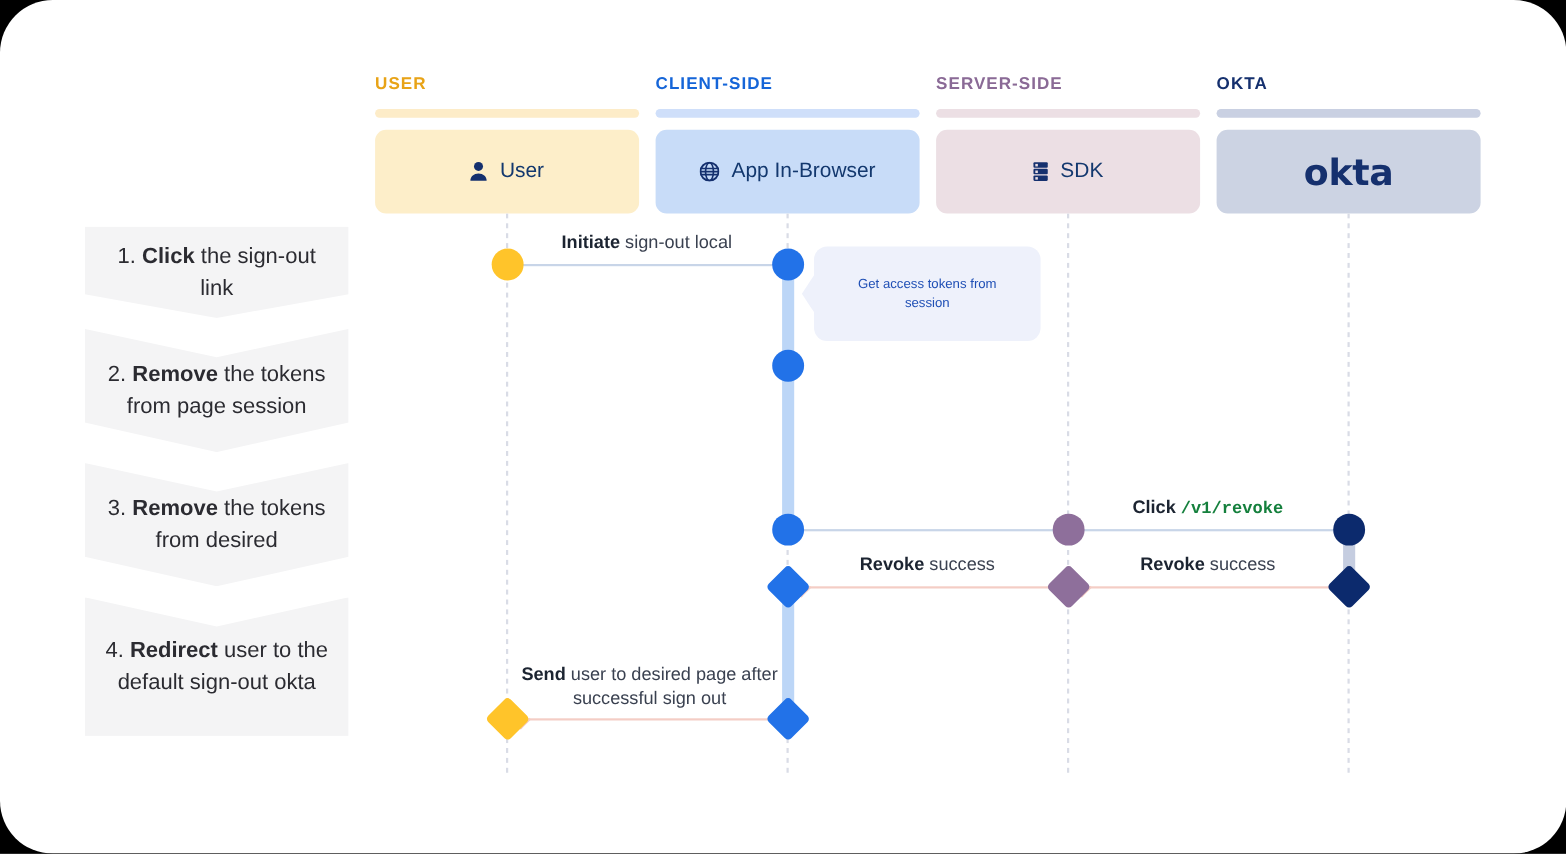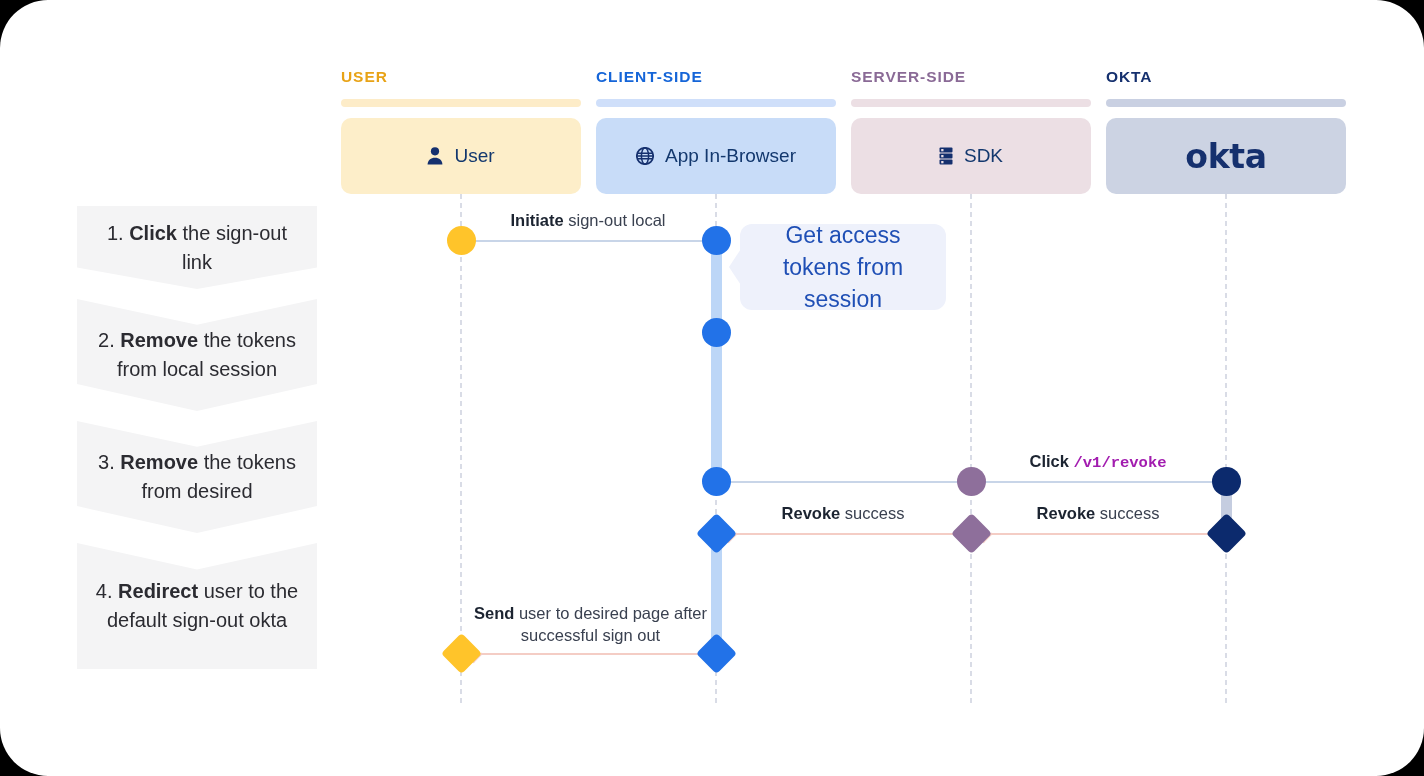--- a/index.html
+++ b/index.html
@@ -153,32 +153,32 @@
   .msg {
     position: absolute;
     text-align: center;
     font-size: 16.5px;
     line-height: 1.35;
     color: #3a4150;
   }
   .msg b { font-weight: 700; color: #1c2431; }
   .msg .mono {
     font-family: "Liberation Mono", "DejaVu Sans Mono", monospace;
-    color: #a21caf;
+    color: #15803d;
     font-size: 15.5px;
     font-weight: 700;
   }
 
   
   .callout {
     position: absolute;
     background: #eef1fb;
     border-radius: 12px;
     color: #1f4fb5;
-    font-size: 23px;
+    font-size: 12px;
     line-height: 1.4;
     text-align: center;
     display: flex;
     align-items: center;
     justify-content: center;
     padding: 0 22px;
   }
   .callout::before {
     content: "";
     position: absolute;
@@ -208,21 +208,21 @@
   <div id="steps">
     <div class="step step-1">
       <span class="step-inner">
         <span>1.</span>
         <b>Click</b><span> the sign-out link</span>
       </span>
     </div>
     <div class="step step-2">
       <span class="step-inner">
         <span>2.</span>
-        <b>Remove</b><span> the tokens from local session</span>
+        <b>Remove</b><span> the tokens from page session</span>
       </span>
     </div>
     <div class="step step-3">
       <span class="step-inner">
         <span>3.</span>
         <b>Remove</b><span> the tokens from desired</span>
       </span>
     </div>
     <div class="step step-4">
       <span class="step-inner">

